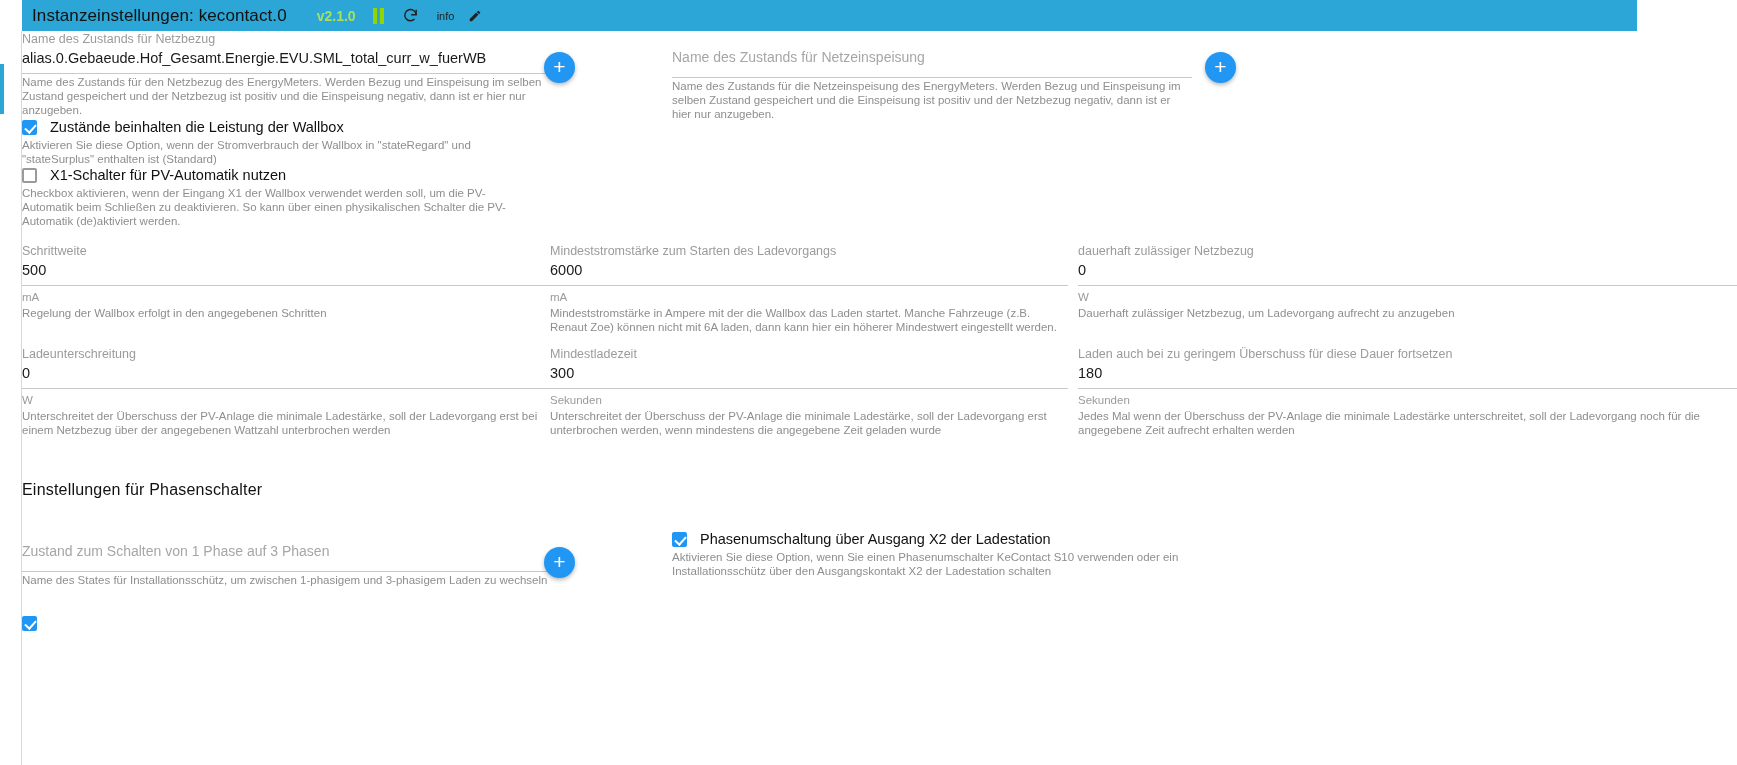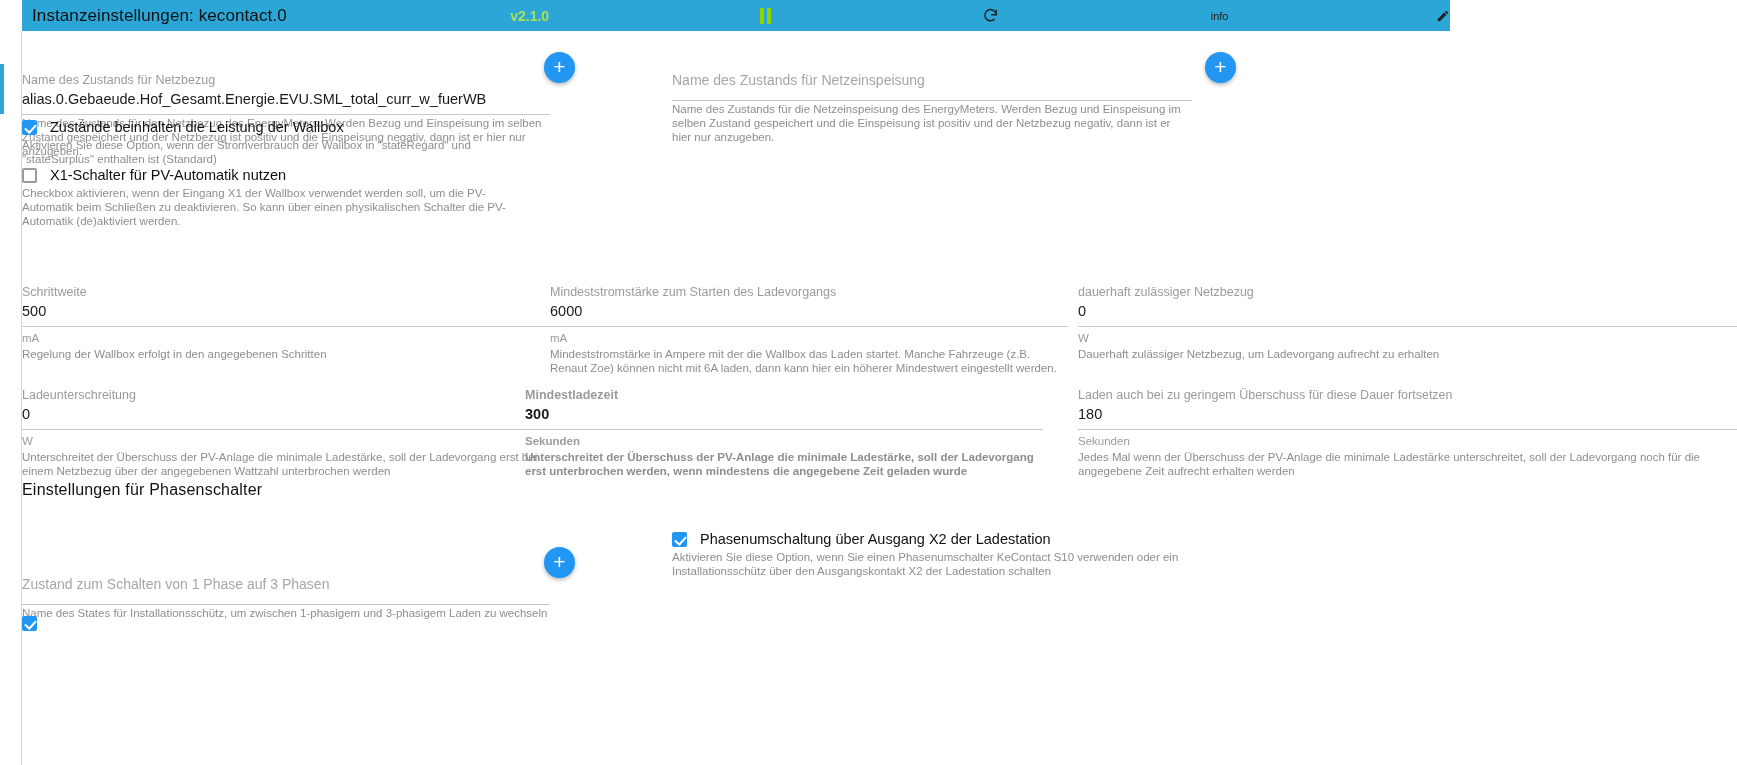--- a/index.html
+++ b/index.html
@@ -14,27 +14,26 @@
     position: relative;
     width: 1737px;
     height: 765px;
     background: #fff;
   }
 
   
   .titlebar {
     position: absolute;
     left: 22px; top: 0;
-    width: 1428px; height: 31px;
+    width: 1615px; height: 31px;
     background: #2ba6d6;
     display: flex;
     align-items: center;
     padding-left: 10px;
     gap: 10px;
-    justify-content: space-between;
   }
   .title-text {
     color: #111;
     font-size: 17px;
     letter-spacing: .1px;
     white-space: nowrap;
   }
   .version {
     color: #a8e05a;
     font-size: 14px;
@@ -76,21 +75,21 @@
     left: 22px; top: 31px;
     width: 1715px; height: 734px;
     background: #fff;
     overflow: hidden;
   }
   .col { position: absolute; }
   .c1 { left: 0px;    width: 528px; }
   .c2 { left: 528px;  width: 528px; }
 
   
-  .field { position: relative; margin-top: 41px; }
+  .field { position: relative; }
   .field-label {
     font-size: 12.5px;
     color: #9b9b9b;
     line-height: 16px;
     white-space: nowrap;
     overflow: hidden;
   }
   .field-label.placeholder { font-size: 14px; color: #a6a6a6; }
   .field-value {
     font-size: 14.5px;
@@ -275,35 +274,35 @@
         <div class="help">Mindeststromstärke in Ampere mit der die Wallbox das Laden startet. Manche Fahrzeuge (z.B. Renaut Zoe) können nicht mit 6A laden, dann kann hier ein höherer Mindestwert eingestellt werden.</div>
       </div>
     </div>
 
     <div class="col" style="left:1056px; top:212px; width:659px;">
       <div class="field">
         <div class="field-label">dauerhaft zulässiger Netzbezug</div>
         <div class="field-value">0</div>
         <div class="underline"></div>
         <div class="unit">W</div>
-        <div class="help">Dauerhaft zulässiger Netzbezug, um Ladevorgang aufrecht zu erhalten</div>
+        <div class="help">Dauerhaft zulässiger Netzbezug, um Ladevorgang aufrecht zu anzugeben</div>
       </div>
     </div>
 
     <div class="col c1" style="top:315px;">
       <div class="field">
         <div class="field-label">Ladeunterschreitung</div>
         <div class="field-value">0</div>
         <div class="underline"></div>
         <div class="unit">W</div>
         <div class="help">Unterschreitet der Überschuss der PV-Anlage die minimale Ladestärke, soll der Ladevorgang erst bei einem Netzbezug über der angegebenen Wattzahl unterbrochen werden</div>
       </div>
     </div>
 
-    <div class="col" style="left:503px; top:315px; width:518px;font-weight:bold;">
+    <div class="col" style="left:528px; top:315px; width:518px;">
       <div class="field">
         <div class="field-label">Mindestladezeit</div>
         <div class="field-value">300</div>
         <div class="underline"></div>
         <div class="unit">Sekunden</div>
         <div class="help">Unterschreitet der Überschuss der PV-Anlage die minimale Ladestärke, soll der Ladevorgang erst unterbrochen werden, wenn mindestens die angegebene Zeit geladen wurde</div>
       </div>
     </div>
 
     <div class="col" style="left:1056px; top:315px; width:659px;">

